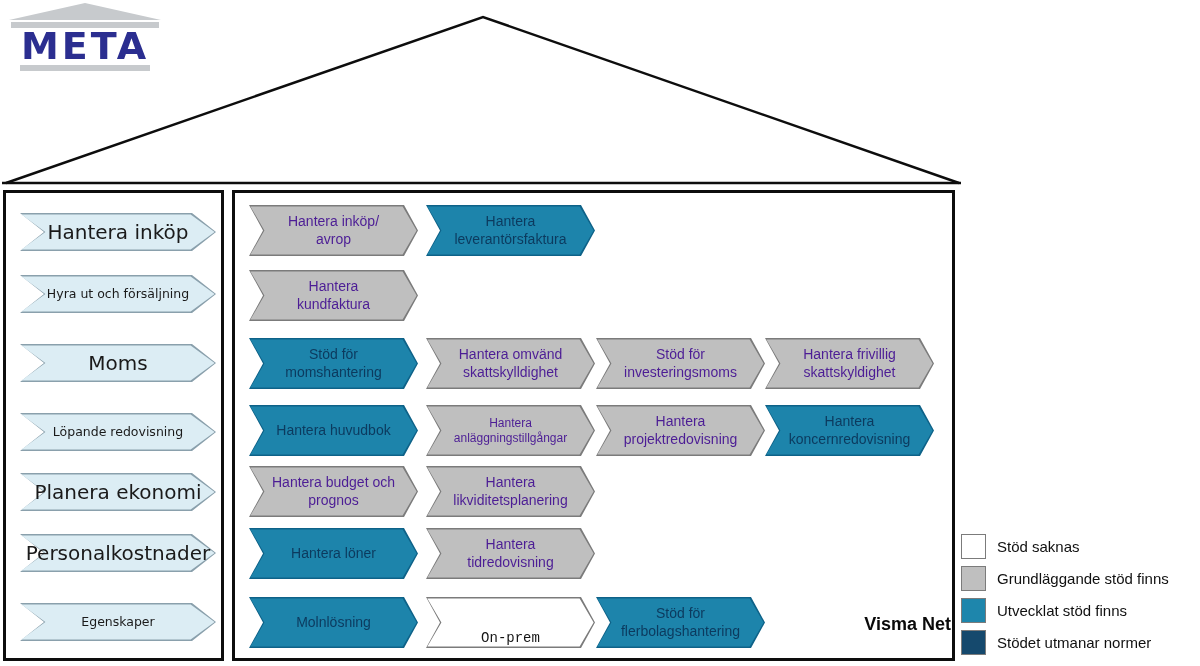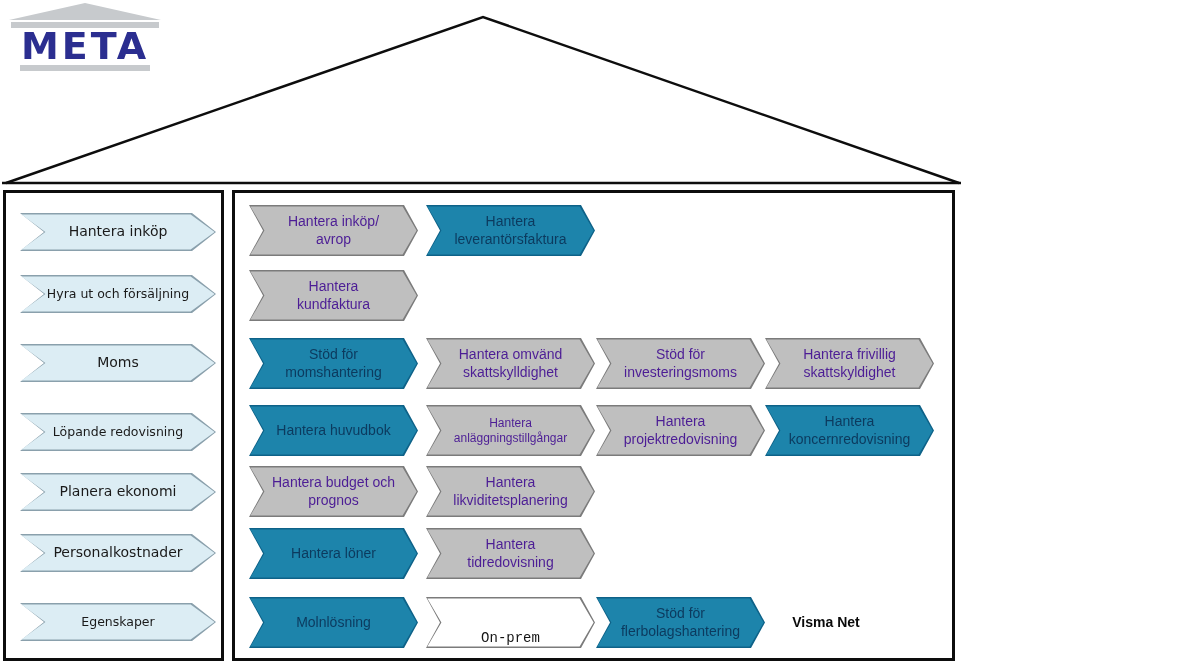--- a/index.html
+++ b/index.html
@@ -25,37 +25,37 @@
   
   .main-chev{--d:14px;width:169px;height:51px;font-size:14px;}
   [data-status="basic"]{--bc:#7b7b7b;--fc:#bfbfbf;color:#4c1d95;}
   [data-status="developed"]{--bc:#0e6288;--fc:#1d84ab;color:#0c3a5e;}
   [data-status="none"]{--bc:#7b7b7b;--fc:#ffffff;color:#141414;}
   .cell-small .chev-label{font-size:12px;}
   .cell-alt .chev-label{font-family:Liberation Mono, monospace;font-size:14px;margin-top:32px;}
 
   
   .side-chev{--d:24px;--bc:#8aa0ac;--fc:#dcedf4;color:#1a1a1a;width:196px;height:38px;left:14px;
-    font-family:"DejaVu Sans",sans-serif;font-size:14px;}
+    font-family:"DejaVu Sans",sans-serif;font-size:20px;}
   .side-chev:nth-of-type(even){font-size:12.5px;}
   .side-chev .chev-label{white-space:nowrap;padding:0 20px;}
 
   
   .logo{position:absolute;left:6px;top:3px;width:158px;text-align:center;z-index:2;}
   .logo-pediment{width:0;height:0;margin:0 auto;border-left:76px solid transparent;
     border-right:76px solid transparent;border-bottom:17px solid #c7cacd;}
   .logo-bar{height:6px;background:#c7cacd;margin:2px auto 0 auto;}
   .logo-bar.top{width:148px;}
   .logo-bar.bottom{width:130px;margin-top:1px;}
   .logo-text{font-family:"DejaVu Sans",sans-serif;font-weight:bold;font-size:38px;line-height:36px;
     color:#2b2e90;letter-spacing:3px;}
 
   
-  .visma-label{position:absolute;left:466px;top:421px;width:250px;text-align:center;
-    font-size:14px;font-weight:bold;color:#0a0a0a;}
+  .visma-label{position:absolute;left:466px;top:421px;width:250px;text-align:right;
+    font-size:18px;font-weight:bold;color:#0a0a0a;}
 
   
   .legend{position:absolute;left:961px;top:534px;z-index:2;}
   .legend-item{display:flex;align-items:center;gap:11px;height:25px;margin-bottom:7px;}
   .swatch{width:25px;height:25px;border:1.5px solid #7b7b7b;box-sizing:border-box;flex:0 0 auto;}
   .swatch[data-status="none"]{background:#ffffff;}
   .swatch[data-status="basic"]{background:#bfbfbf;}
   .swatch[data-status="developed"]{background:#1e86ac;}
   .swatch[data-status="challenging"]{background:#15496d;}
   .legend-label{font-size:15px;color:#101010;white-space:nowrap;}
@@ -174,14 +174,32 @@
       <span class="chev-label">On-prem</span>
     </div>
     <div class="chev main-chev" style="left:361px;top:404px" data-status="developed">
       <span class="chev-label">Stöd för
 flerbolagshantering</span>
     </div>
 
     <div class="visma-label">Visma Net</div>
   </div>
 
+  <div class="legend">
+    <div class="legend-item">
+      <span class="swatch" data-status="none"></span>
+      <span class="legend-label">Stöd saknas</span>
+    </div>
+    <div class="legend-item">
+      <span class="swatch" data-status="basic"></span>
+      <span class="legend-label">Grundläggande stöd finns</span>
+    </div>
+    <div class="legend-item">
+      <span class="swatch" data-status="developed"></span>
+      <span class="legend-label">Utvecklat stöd finns</span>
+    </div>
+    <div class="legend-item">
+      <span class="swatch" data-status="challenging"></span>
+      <span class="legend-label">Stödet utmanar normer</span>
+    </div>
+  </div>
 
 </div>
 
 </body></html>

